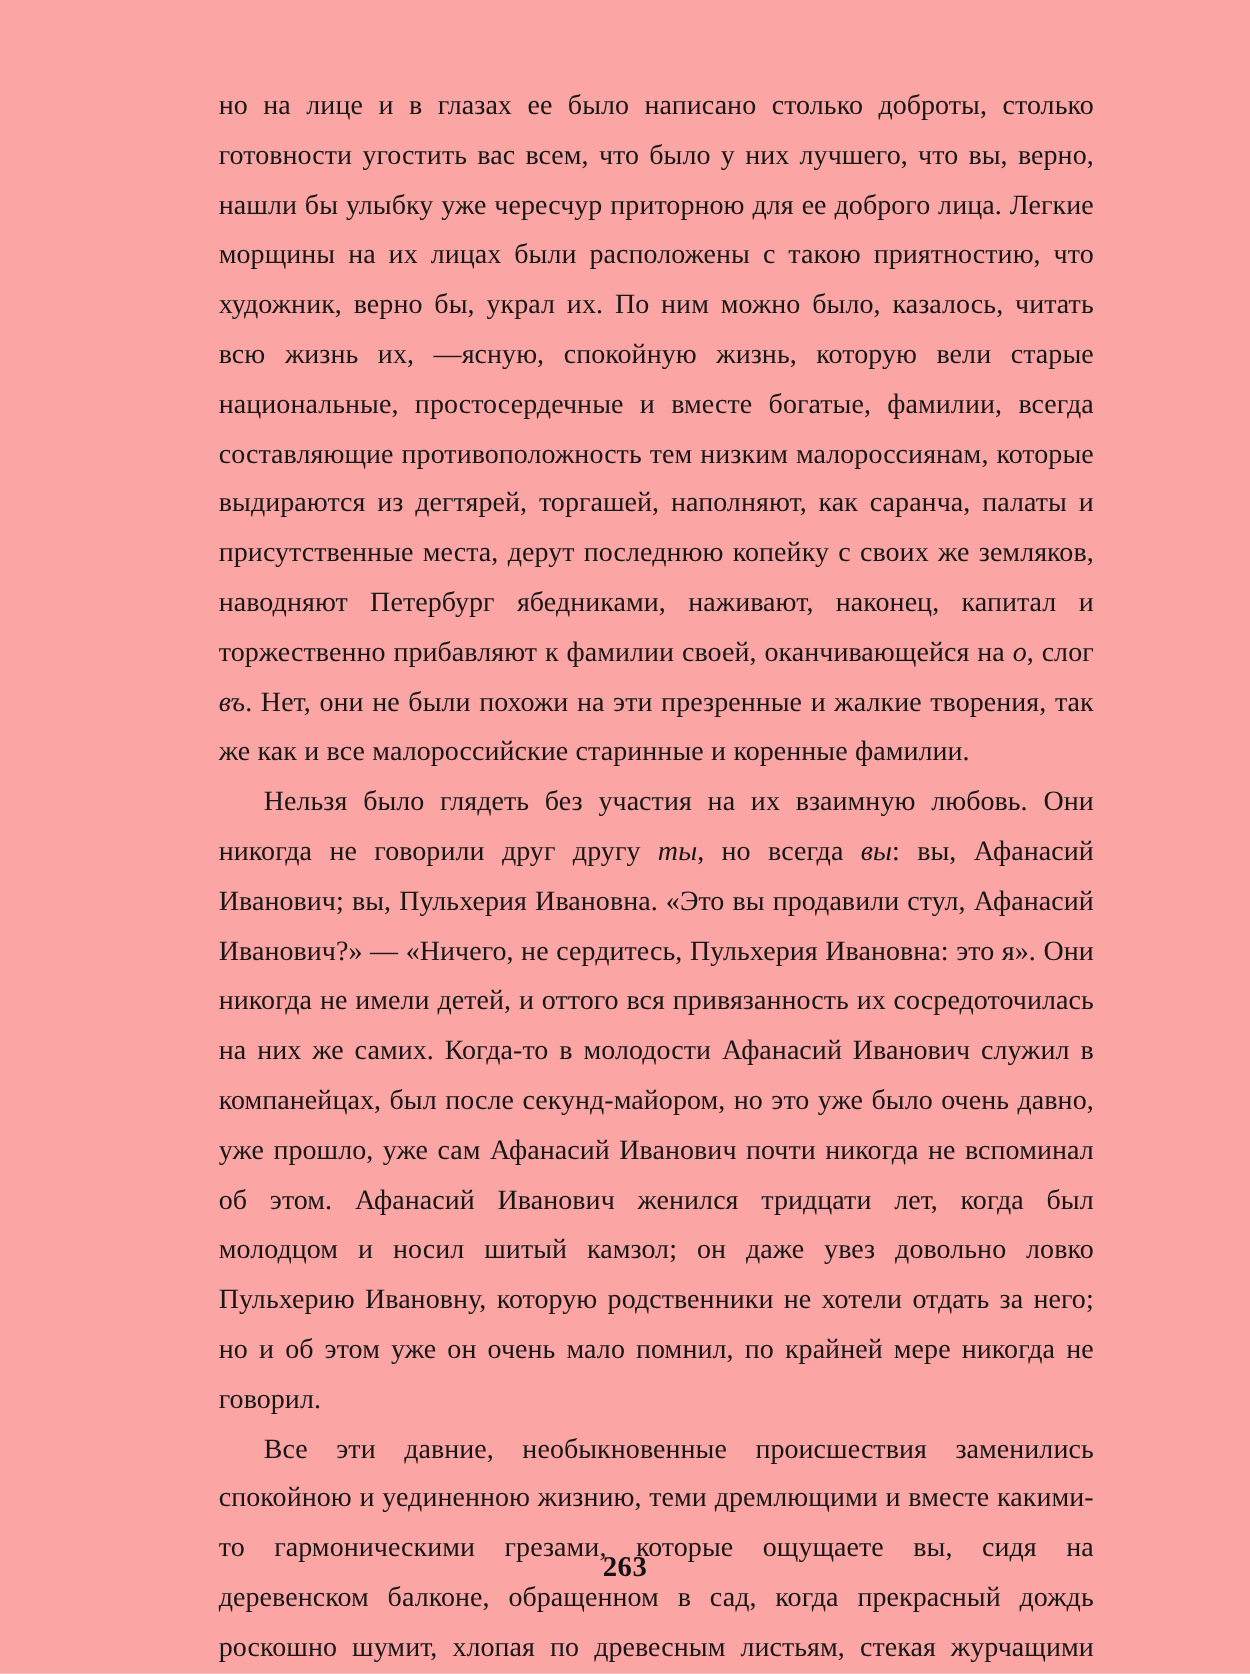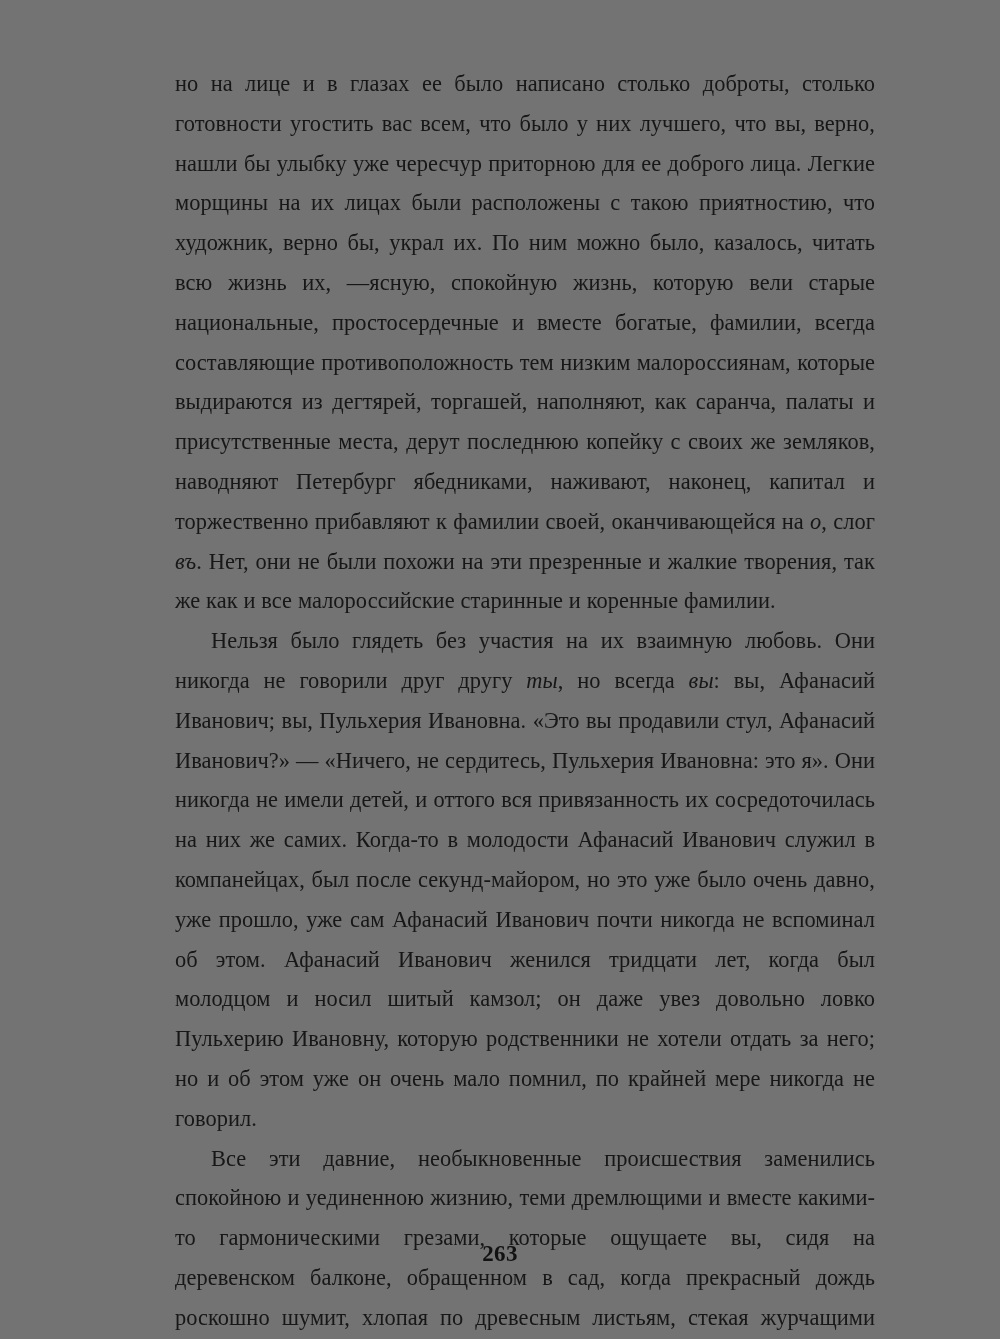--- a/index.html
+++ b/index.html
@@ -14,21 +14,21 @@
     font-family: "Liberation Serif", "DejaVu Serif", serif;
     color: #141414;
     overflow: hidden;
   }
 
   .page {
     position: relative;
     width: 1000px;
     height: 1339px;
     box-sizing: border-box;
-    background: #737373;
+    background: #fca5a5;
   }
 
   .text-block {
     position: absolute;
     left: 175px;
     top: 64px;
     width: 700px;
   }
 
   .para {

